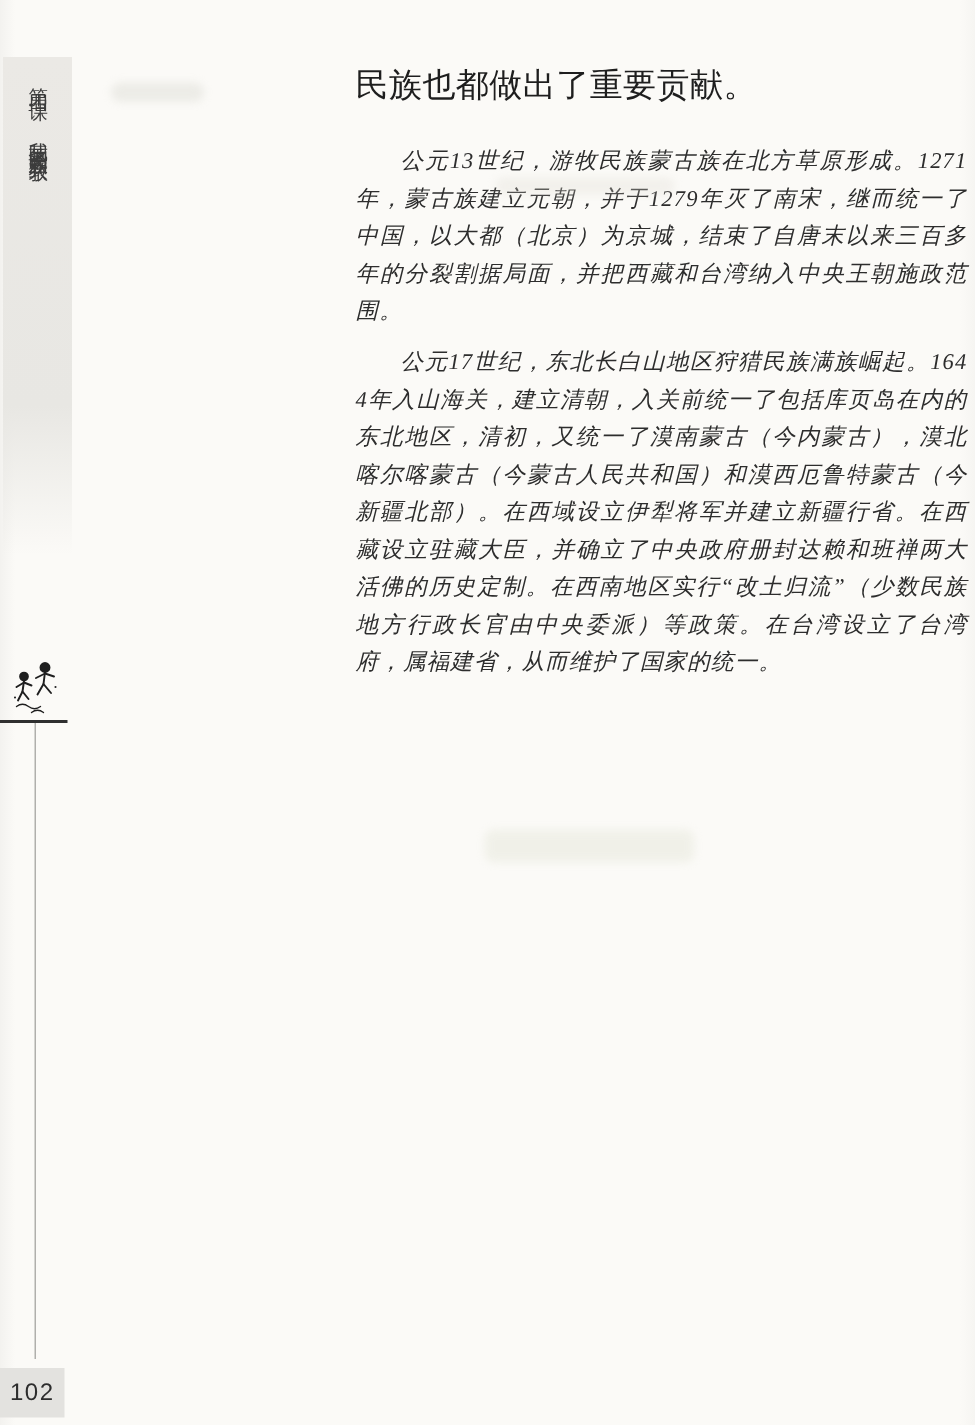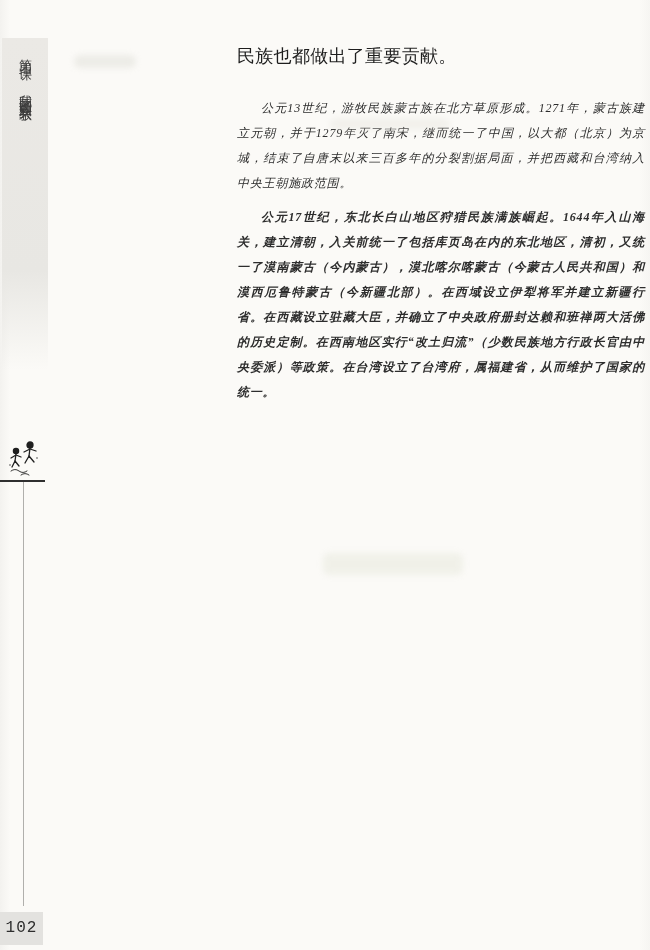--- a/index.html
+++ b/index.html
@@ -23,34 +23,34 @@
   .sidebar-text .lesson{letter-spacing:5px;}
   .sidebar-text .chapter{letter-spacing:2px;padding-top:21px;}
   
   .ornament{position:absolute;left:7px;top:438px;width:36px;height:42px;}
   .rule-h{position:absolute;left:0;top:480px;width:45px;height:2px;background:#2f2f2f;}
   .rule-v{position:absolute;left:23px;top:482px;width:1px;height:424px;background:#b0afac;}
   
   .pagenum{
     position:absolute;left:0;top:912px;width:43px;height:33px;
     background:#e3e2df;color:#2d2d2d;
-    font-family:Liberation Mono, monospace;
+    font-family:Liberation Sans, sans-serif;
     font-size:16px;line-height:33px;text-align:center;letter-spacing:1px;
   }
   
   .content{position:absolute;left:237px;top:44px;width:408px;}
   .content p{
     margin:0;text-align:justify;text-justify:inter-character;
     word-break:break-all;line-height:25px;
   }
-  p.song{font-size:18px;color:#1e1e1e;letter-spacing:0.3px;}
-  p.kai{font-size:12px;color:#2d2d2d;font-style:italic;letter-spacing:0.8px;}
+  p.song{font-size:22px;color:#1e1e1e;letter-spacing:0.3px;}
+  p.kai{font-size:15px;color:#2d2d2d;font-style:italic;letter-spacing:0.8px;}
   .indent{text-indent:2em;}
   .gap-a{margin-top:27px !important;}
-  .gap-b{margin-top:9px  !important;font-weight:bold;}
+  .gap-b{margin-top:9px  !important;}
   .gap-c{margin-top:26px !important;}
   .gap-d{margin-top:30px !important;}
   .lead-bold{
     font-family:"Liberation Sans","DejaVu Sans",sans-serif;
     font-weight:bold;color:#111;font-style:normal;
   }
   
   .smudge{position:absolute;border-radius:6px;filter:blur(3px);pointer-events:none;}
   .smudge.s1{left:74px;top:55px;width:62px;height:13px;background:#d7d7cf;opacity:.4;}
   .smudge.s2{left:330px;top:118px;width:120px;height:12px;background:#dedbd2;opacity:.3;}

